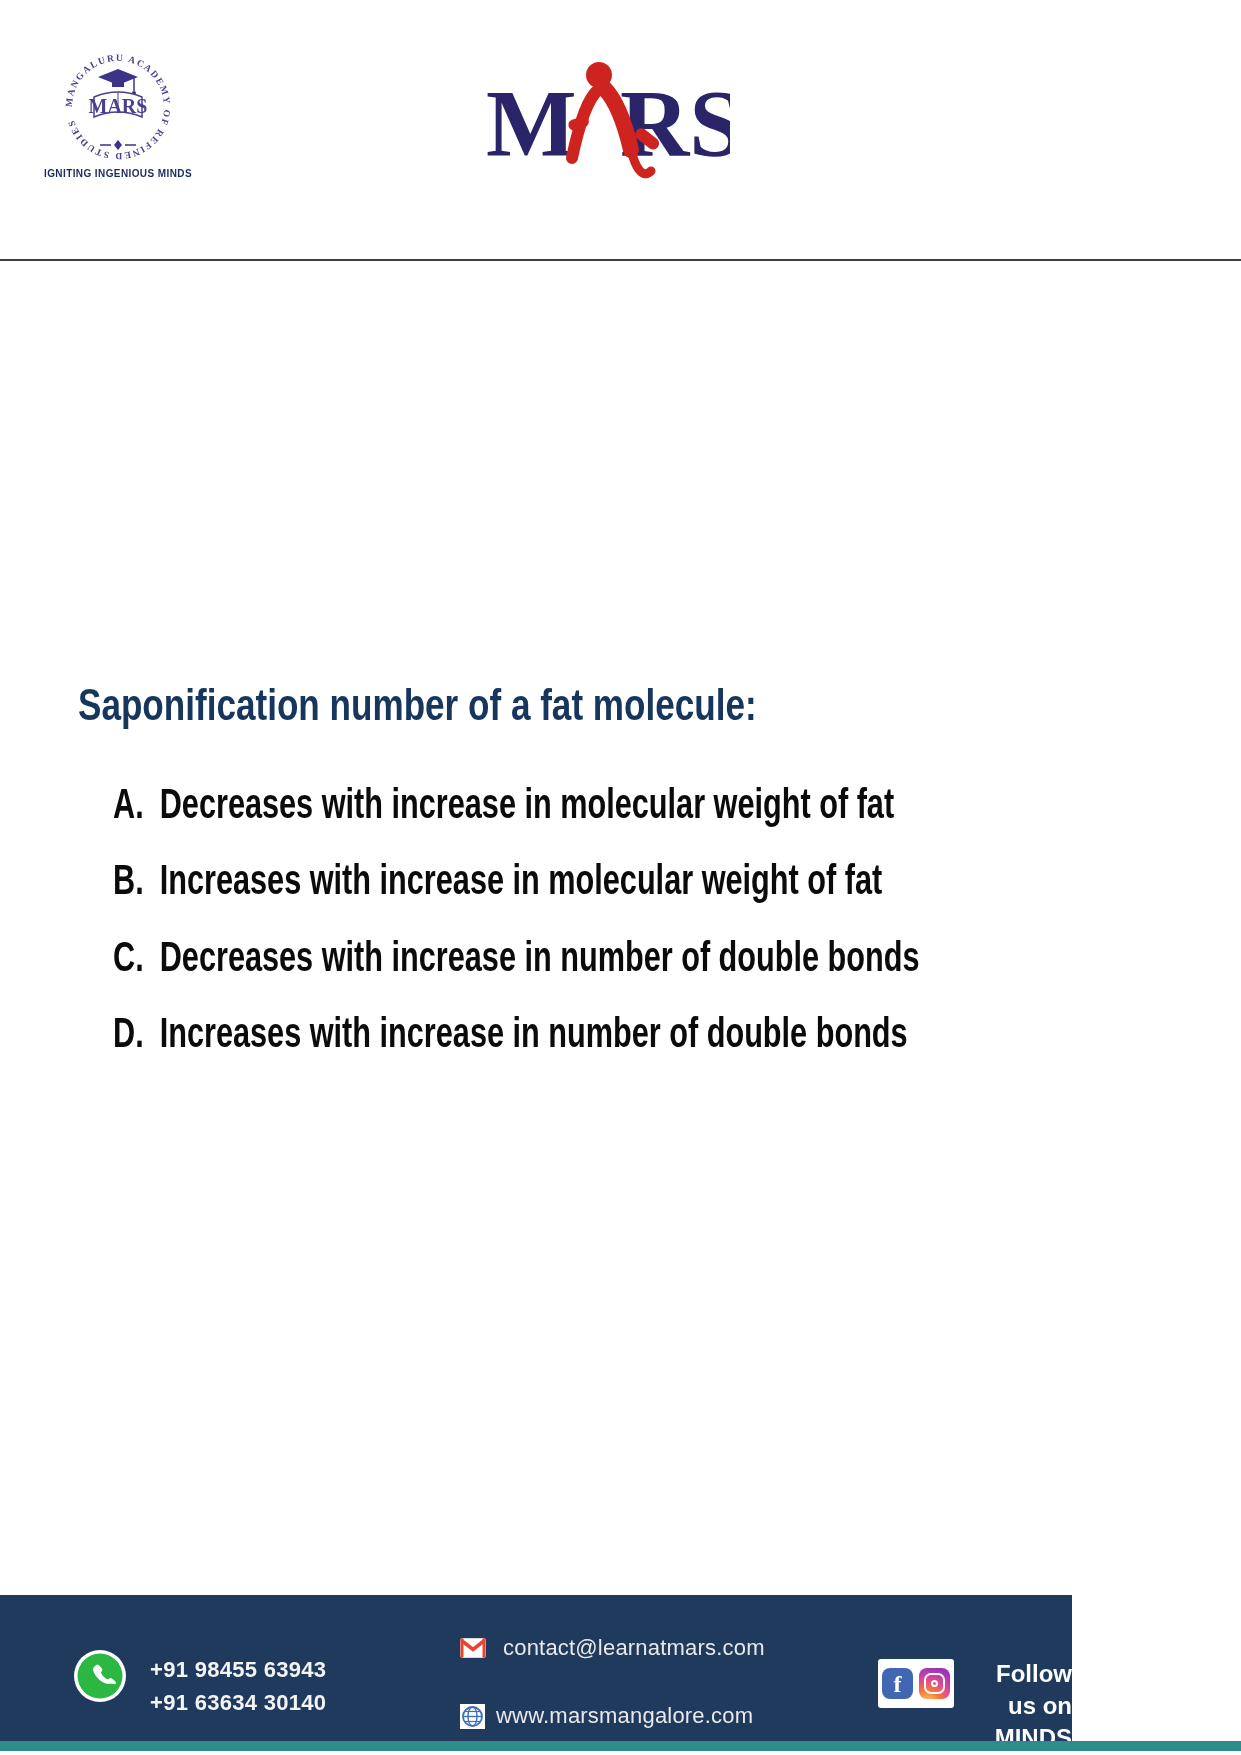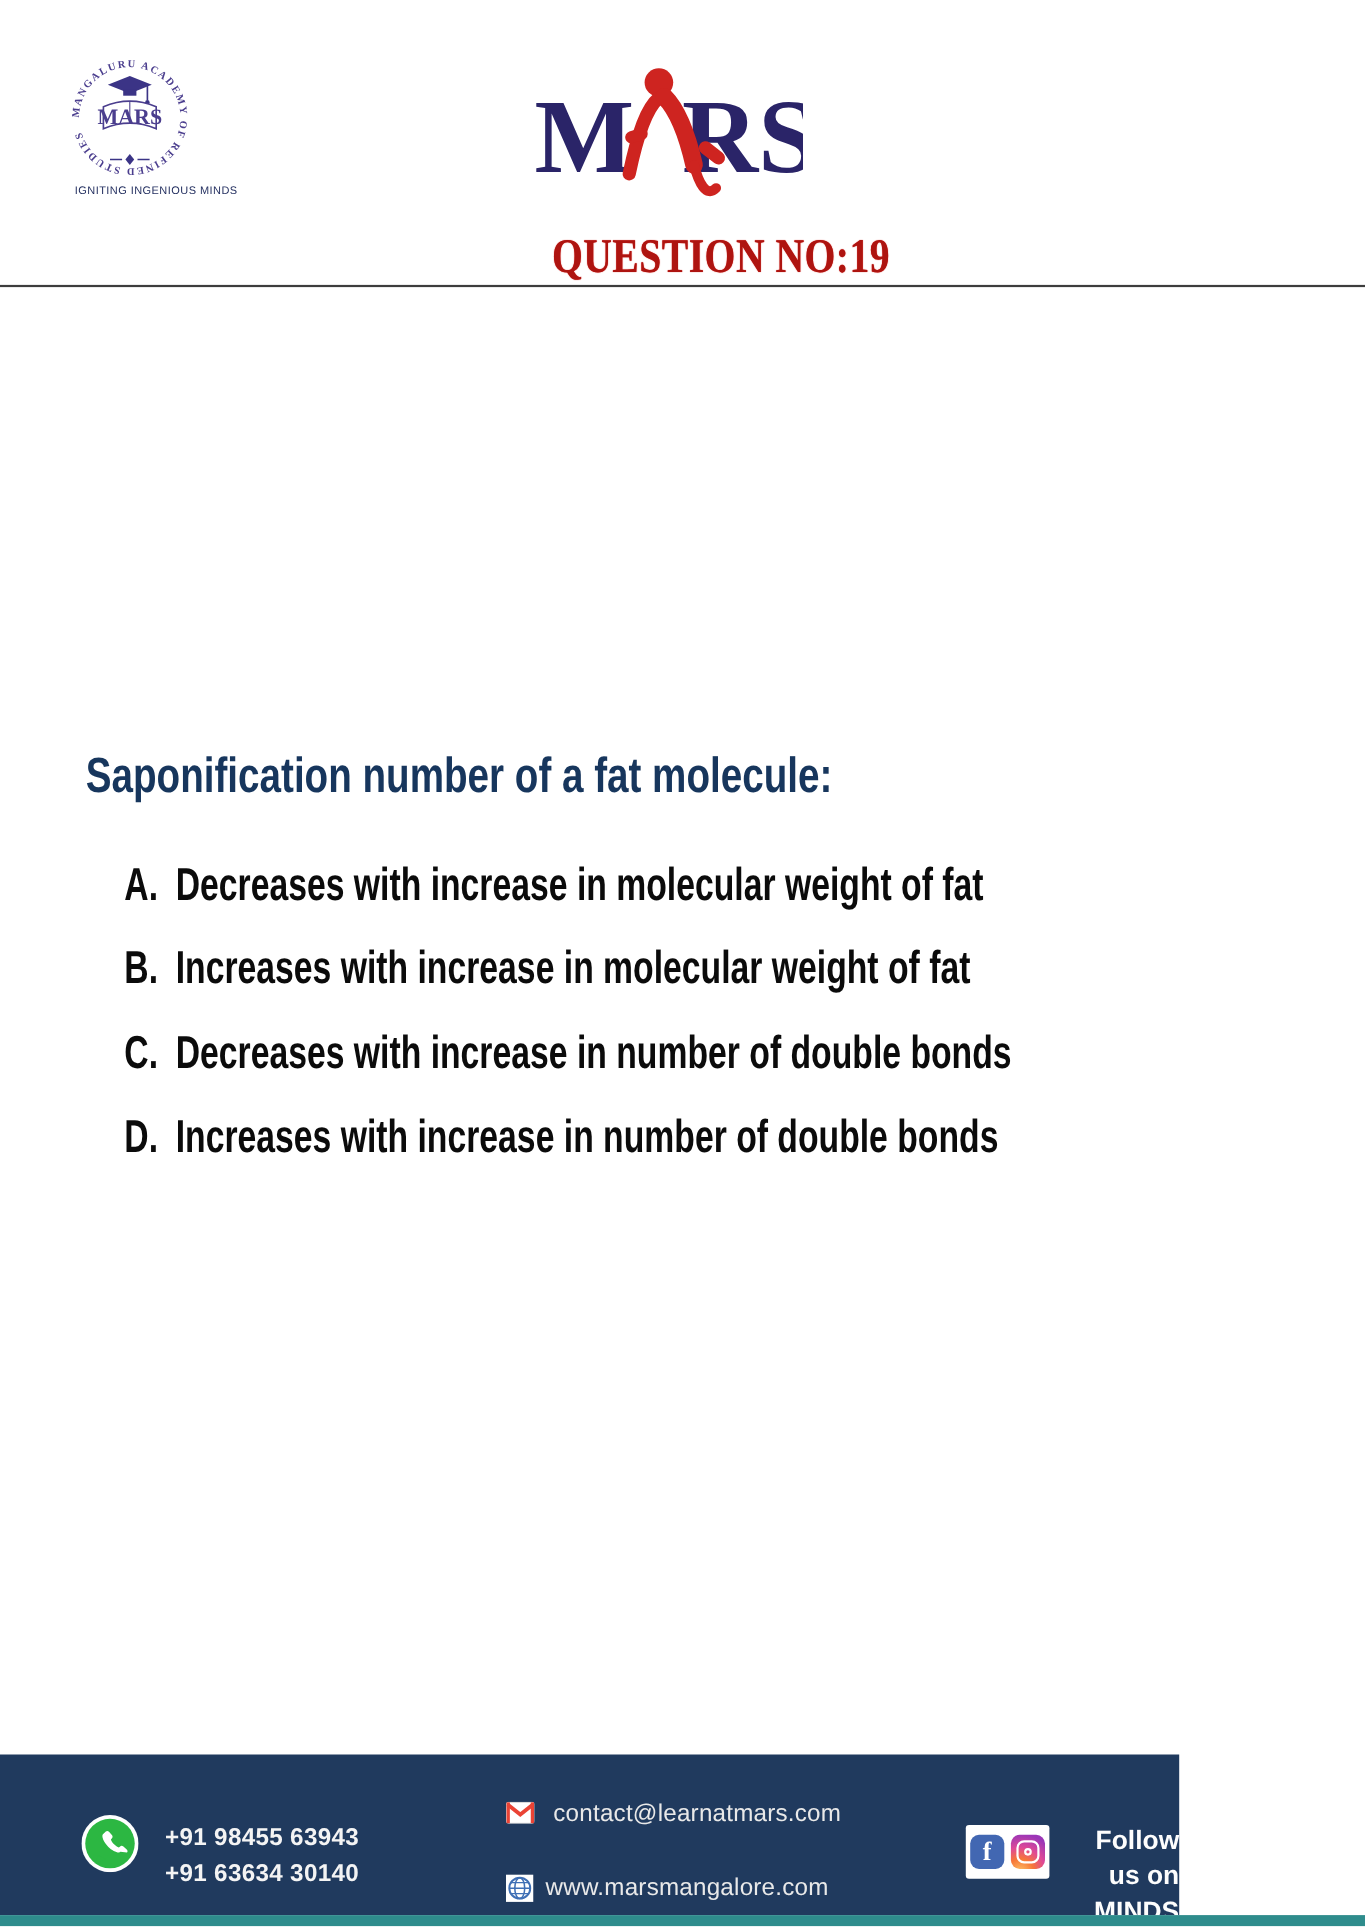--- a/index.html
+++ b/index.html
@@ -2,21 +2,21 @@
 <html><head>
 <meta charset="utf-8">
 <style>
   html,body{margin:0;padding:0;background:#ffffff;}
   .page{position:relative;width:1241px;height:1755px;background:#ffffff;overflow:hidden;
         font-family:"Liberation Sans",sans-serif;}
 
   
   .seal{position:absolute;left:50px;top:44px;width:136px;height:128px;}
   .seal-tagline{position:absolute;left:36px;top:168px;width:164px;text-align:center;
-        font-size:10px;font-weight:normal;color:#1E2A5C;letter-spacing:.4px;margin-left:24px;}
+        font-size:10px;font-weight:bold;color:#1E2A5C;letter-spacing:.4px;}
 
   
   .brand{position:absolute;left:486px;top:58px;width:244px;height:134px;}
 
   
   .qlabel-wrap{position:absolute;left:380px;top:207px;width:550px;text-align:center;}
   .qlabel{display:inline-block;font-family:"Liberation Serif",serif;font-weight:bold;
         font-size:44px;color:#AE1410;letter-spacing:.5px;
         transform:scaleX(.82);transform-origin:center;white-space:nowrap;
         text-shadow:0 0 1px #d8201a;}
@@ -104,23 +104,20 @@
         <circle cx="113" cy="17" r="13" fill="#CE2420"></circle>
         <path d="M 86 100 C 94 62 102 40 113 31" stroke="#CE2420" stroke-width="12" fill="none" stroke-linecap="round"></path>
         <path d="M118 30 C130 42 139 66 145 92" stroke="#CE2420" stroke-width="16" fill="none" stroke-linecap="round"></path>
         <path d="M145 92 C149 108 156 122 165 113" stroke="#CE2420" stroke-width="9" fill="none" stroke-linecap="round"></path>
         <rect x="82" y="60" width="21" height="11" rx="5.5" fill="#CE2420" transform="rotate(-18 92 65)"></rect>
         <rect x="148" y="74" width="27" height="12" rx="6" fill="#CE2420" transform="rotate(38 160 80)"></rect>
       </g>
     </svg>
   </div>
 
-  <div class="qlabel-wrap">
-    <span class="qlabel">QUESTION NO:19</span>
-  </div>
 
   <div class="rule"></div>
 
   <div class="qtitle">Saponification number of a fat molecule:</div>
 
   <div class="option opt-a">
     <span class="letter">A.</span>
     <span class="text">Decreases with increase in molecular weight of fat</span>
   </div>
   <div class="option opt-b">

